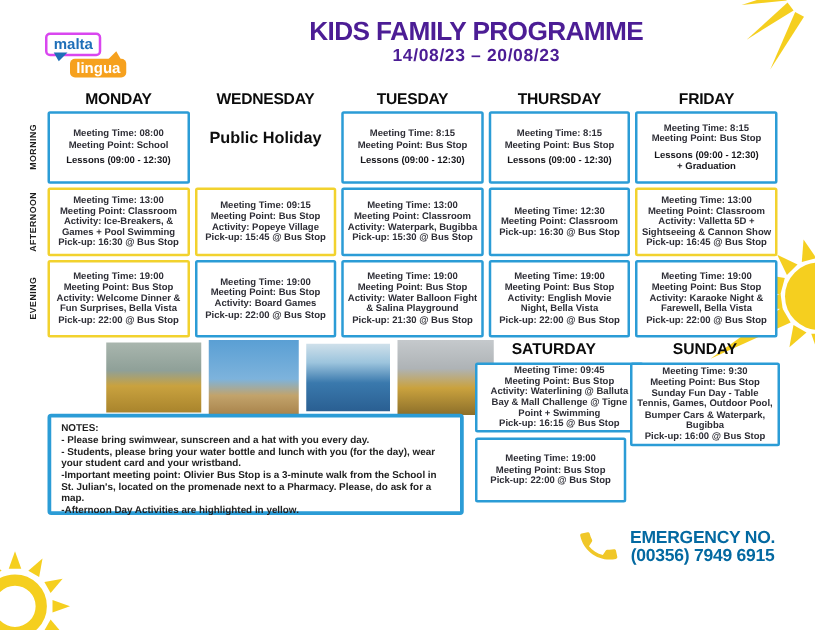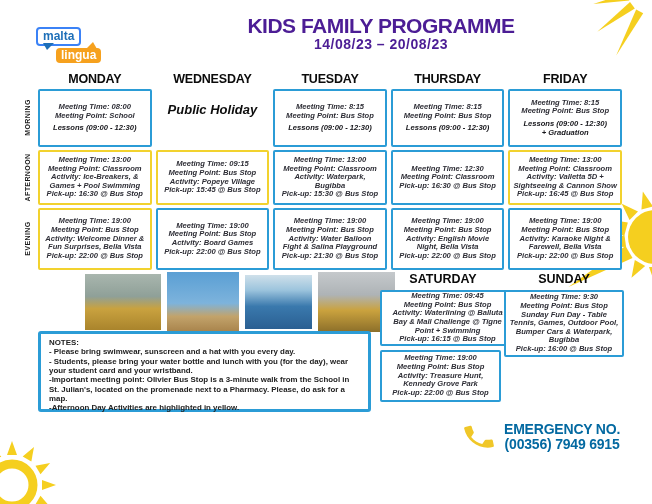--- a/index.html
+++ b/index.html
@@ -3,21 +3,21 @@
 <meta charset="utf-8">
 <style>
   html,body { margin:0; padding:0; background:#fff; }
   .sheet {
     position:relative; width:652px; height:504px; background:#ffffff;
     overflow:hidden; font-family:"Liberation Sans", sans-serif;
   }
   
   .logo { position:absolute; left:36px; top:26px; z-index:3; }
   .logo-malta {
-    display:inline-block; background:#fff; border:2px solid #3b82f6; color:#1e6fb8;
+    display:inline-block; background:#fff; border:2px solid #d946ef; color:#1e6fb8;
     font-weight:bold; font-size:12px; padding:0 5px 1px; border-radius:4px; position:relative; z-index:2;
   }
   .logo-malta::after{
     content:""; position:absolute; left:5px; bottom:-6px; width:0; height:0;
     border-left:4px solid transparent; border-right:7px solid transparent; border-top:7px solid #1e6fb8;
   }
   .logo-lingua {
     display:block; width:max-content; margin:2px 0 0 20px; background:#f6a11e; color:#fff;
     font-weight:bold; font-size:12px; padding:0 5px 1px; border-radius:4px; position:relative; z-index:1;
   }
@@ -32,21 +32,21 @@
   
   .grid {
     position:absolute; left:38px; top:70px; width:584px; z-index:2;
     display:grid; grid-template-columns:repeat(5,1fr);
     grid-template-rows:16px 58px 55px 62px; column-gap:4px; row-gap:3px;
   }
   .dayhead { font-size:12.5px; font-weight:800; text-align:center; color:#0b0b0b; align-self:end; letter-spacing:-0.2px; }
   .cell {
     background:#fff; border-radius:2px; box-sizing:border-box;
     display:flex; flex-direction:column; justify-content:center; align-items:center;
-    text-align:center; font-size:7.6px; line-height:1.14; color:#2e2e36; padding:1px 3px; font-weight:600;font-style:italic;
+    text-align:center; font-size:7.6px; line-height:1.14; color:#2e2e36; padding:1px 3px; font-weight:600;
   }
   .b-blue   { border:2.5px solid #2b9cd6; }
   .b-yellow { border:2.5px solid #f2d22e; }
   .b-none   { border:2.5px solid transparent; }
   .ln.strong { font-weight:800; color:#17171c; }
   .ln.gap { margin-top:4px; }
   .cell.big .ln { font-size:13px; font-weight:800; color:#0e0e0e; line-height:1.15;margin-top:43px; }
   
   .rowlabel {
     position:absolute; left:-1px; width:56px; text-align:center; transform:rotate(-90deg);
@@ -209,21 +209,20 @@
   <div class="wk-header sun">SUNDAY</div>
   <div id="sat-cell-1" class="cell b-blue">
       <div class="ln">Meeting Time: 09:45</div>
       <div class="ln">Meeting Point: Bus Stop</div>
       <div class="ln">Activity: Waterlining @ Balluta Bay &amp; Mall Challenge @ Tigne Point + Swimming</div>
       <div class="ln">Pick-up: 16:15 @ Bus Stop</div>
     </div>
   <div id="sat-cell-2" class="cell b-blue">
       <div class="ln">Meeting Time: 19:00</div>
       <div class="ln">Meeting Point: Bus Stop</div>
-      <div class="ln">Activity: Treasure Hunt, Kennedy Grove Park</div>
       <div class="ln">Pick-up: 22:00 @ Bus Stop</div>
     </div>
   <div id="sun-cell-1" class="cell b-blue">
       <div class="ln">Meeting Time: 9:30</div>
       <div class="ln">Meeting Point: Bus Stop</div>
       <div class="ln">Sunday Fun Day - Table Tennis, Games, Outdoor Pool, Bumper Cars &amp; Waterpark, Bugibba</div>
       <div class="ln">Pick-up: 16:00 @ Bus Stop</div>
     </div>
 
   <div class="notes">

